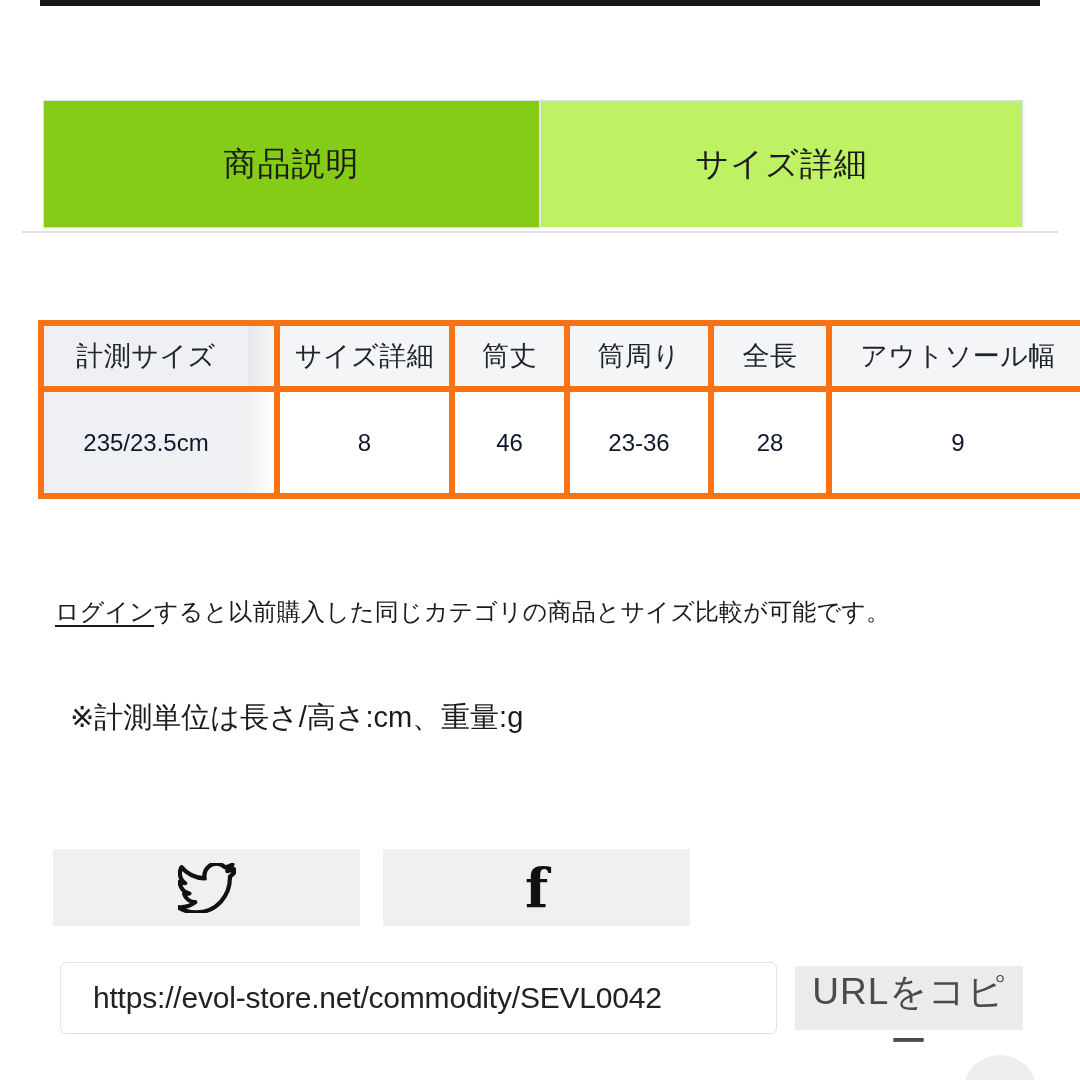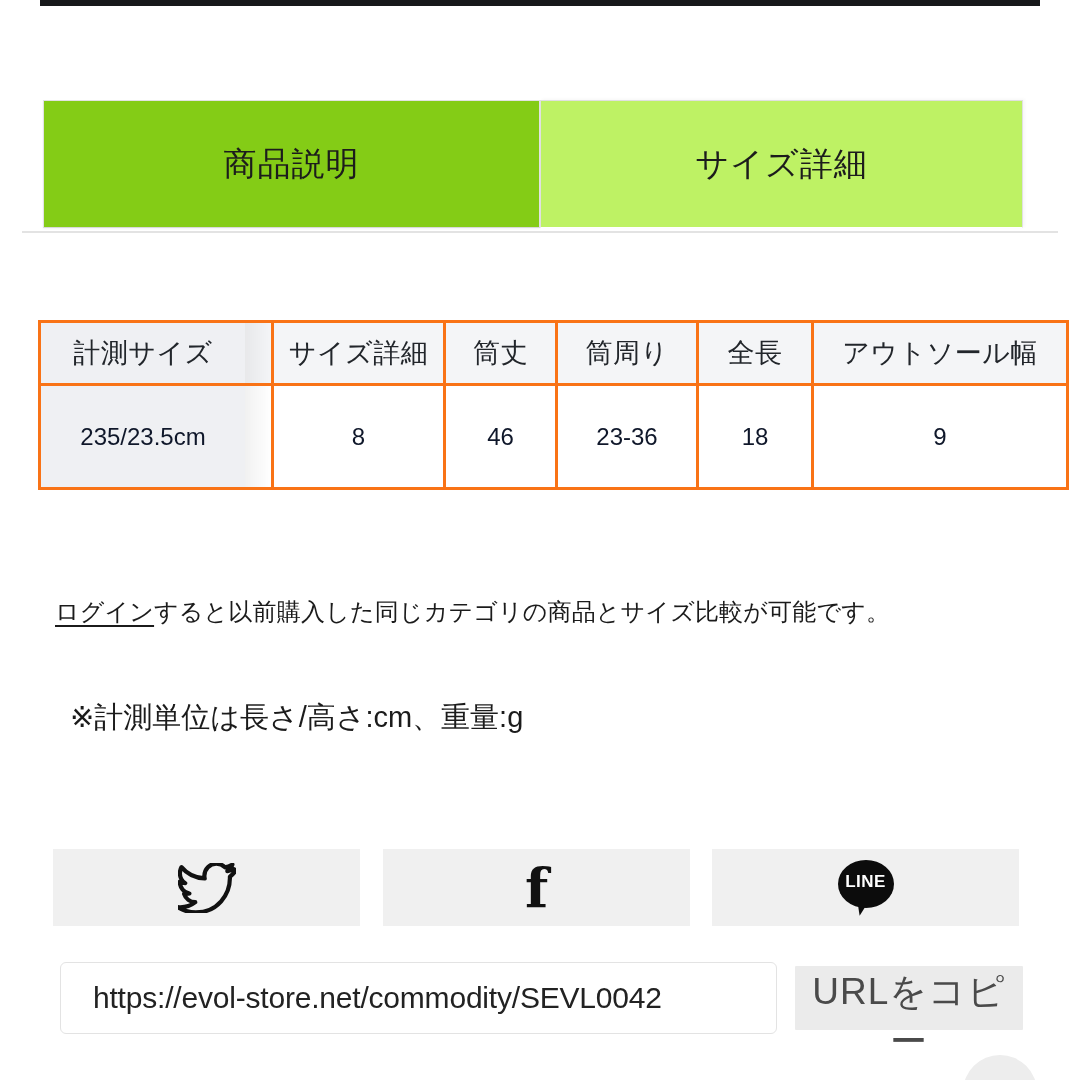--- a/index.html
+++ b/index.html
@@ -85,21 +85,21 @@
     height: 158px;
   }
   .size-table {
     border-collapse: collapse;
     width: 998px;
     table-layout: fixed;
     background: #ffffff;
   }
   .size-table th,
   .size-table td {
-    border: 3px solid #f97316;
+    border: 6px solid #f97316;
     text-align: center;
     vertical-align: middle;
     font-weight: normal;
   }
   .size-table thead th {
     height: 58px;
     background: #f4f5f7;
     font-size: 27px;
     color: #22262b;
     letter-spacing: 0.5px;
@@ -307,21 +307,21 @@
         <th style="width:250px">アウトソール幅</th>
       </tr>
     </thead>
     <tbody>
       <tr>
         <td class="col-sticky">235/23.5cm</td>
         <td class="col-shadow"></td>
         <td>8</td>
         <td>46</td>
         <td>23-36</td>
-        <td>18</td>
+        <td>28</td>
         <td>9</td>
       </tr>
     </tbody>
   </table>
 </div>
 
 <p class="login-note"><a class="login-link" href="#">ログイン</a><span>すると以前購入した同じカテゴリの商品とサイズ比較が可能です。</span></p>
 
 <div class="measure-notes">
   <span class="note-line">※計測単位は長さ/高さ:cm、重量:g</span>
@@ -334,27 +334,20 @@
       <svg width="58" height="50" viewBox="0 0 58 50" aria-hidden="true">
         <path d="M56 6.2c-2.1 1-4.3 1.6-6.7 1.9 2.4-1.5 4.2-3.8 5.1-6.5-2.3 1.3-4.8 2.3-7.4 2.8C44.8 2.1 41.7.7 38.3.7c-6.6 0-11.9 5.4-11.9 12 0 .9.1 1.9.3 2.7C16.7 14.9 8.8 10.6 3.5 4.1c-1 1.8-1.6 3.9-1.6 6.1 0 4.2 2.1 7.9 5.3 10-2 0-3.8-.6-5.4-1.5v.1c0 5.8 4.1 10.7 9.6 11.8-1 .3-2 .4-3.1.4-.8 0-1.5-.1-2.2-.2 1.5 4.8 6 8.3 11.2 8.4-4.1 3.2-9.3 5.1-14.9 5.1-1 0-1.9-.1-2.8-.2 5.3 3.4 11.6 5.3 18.3 5.3 22 0 34-18.3 34-34.1v-1.6c2.3-1.7 4.3-3.8 5.9-6.2z" fill="none" stroke="#111111" stroke-width="4.2" stroke-linejoin="round"></path>
       </svg>
     </span>
   </div>
 
   <div class="share-btn share-facebook">
     <span class="icon-facebook">f</span>
   </div>
 
-  <div class="share-btn share-line">
-    <span class="icon-line">
-      <span class="tail"></span>
-      <span class="bubble"></span>
-      <span class="line-text">LINE</span>
-    </span>
-  </div>
 
 </div>
 
 <div class="url-row">
   <input class="url-input" type="text" readonly="" value="https://evol-store.net/commodity/SEVL0042" style="">
   <button class="url-copy-btn">URLをコピー</button>
 </div>
 
 <div class="scroll-top-fab"></div>
 

